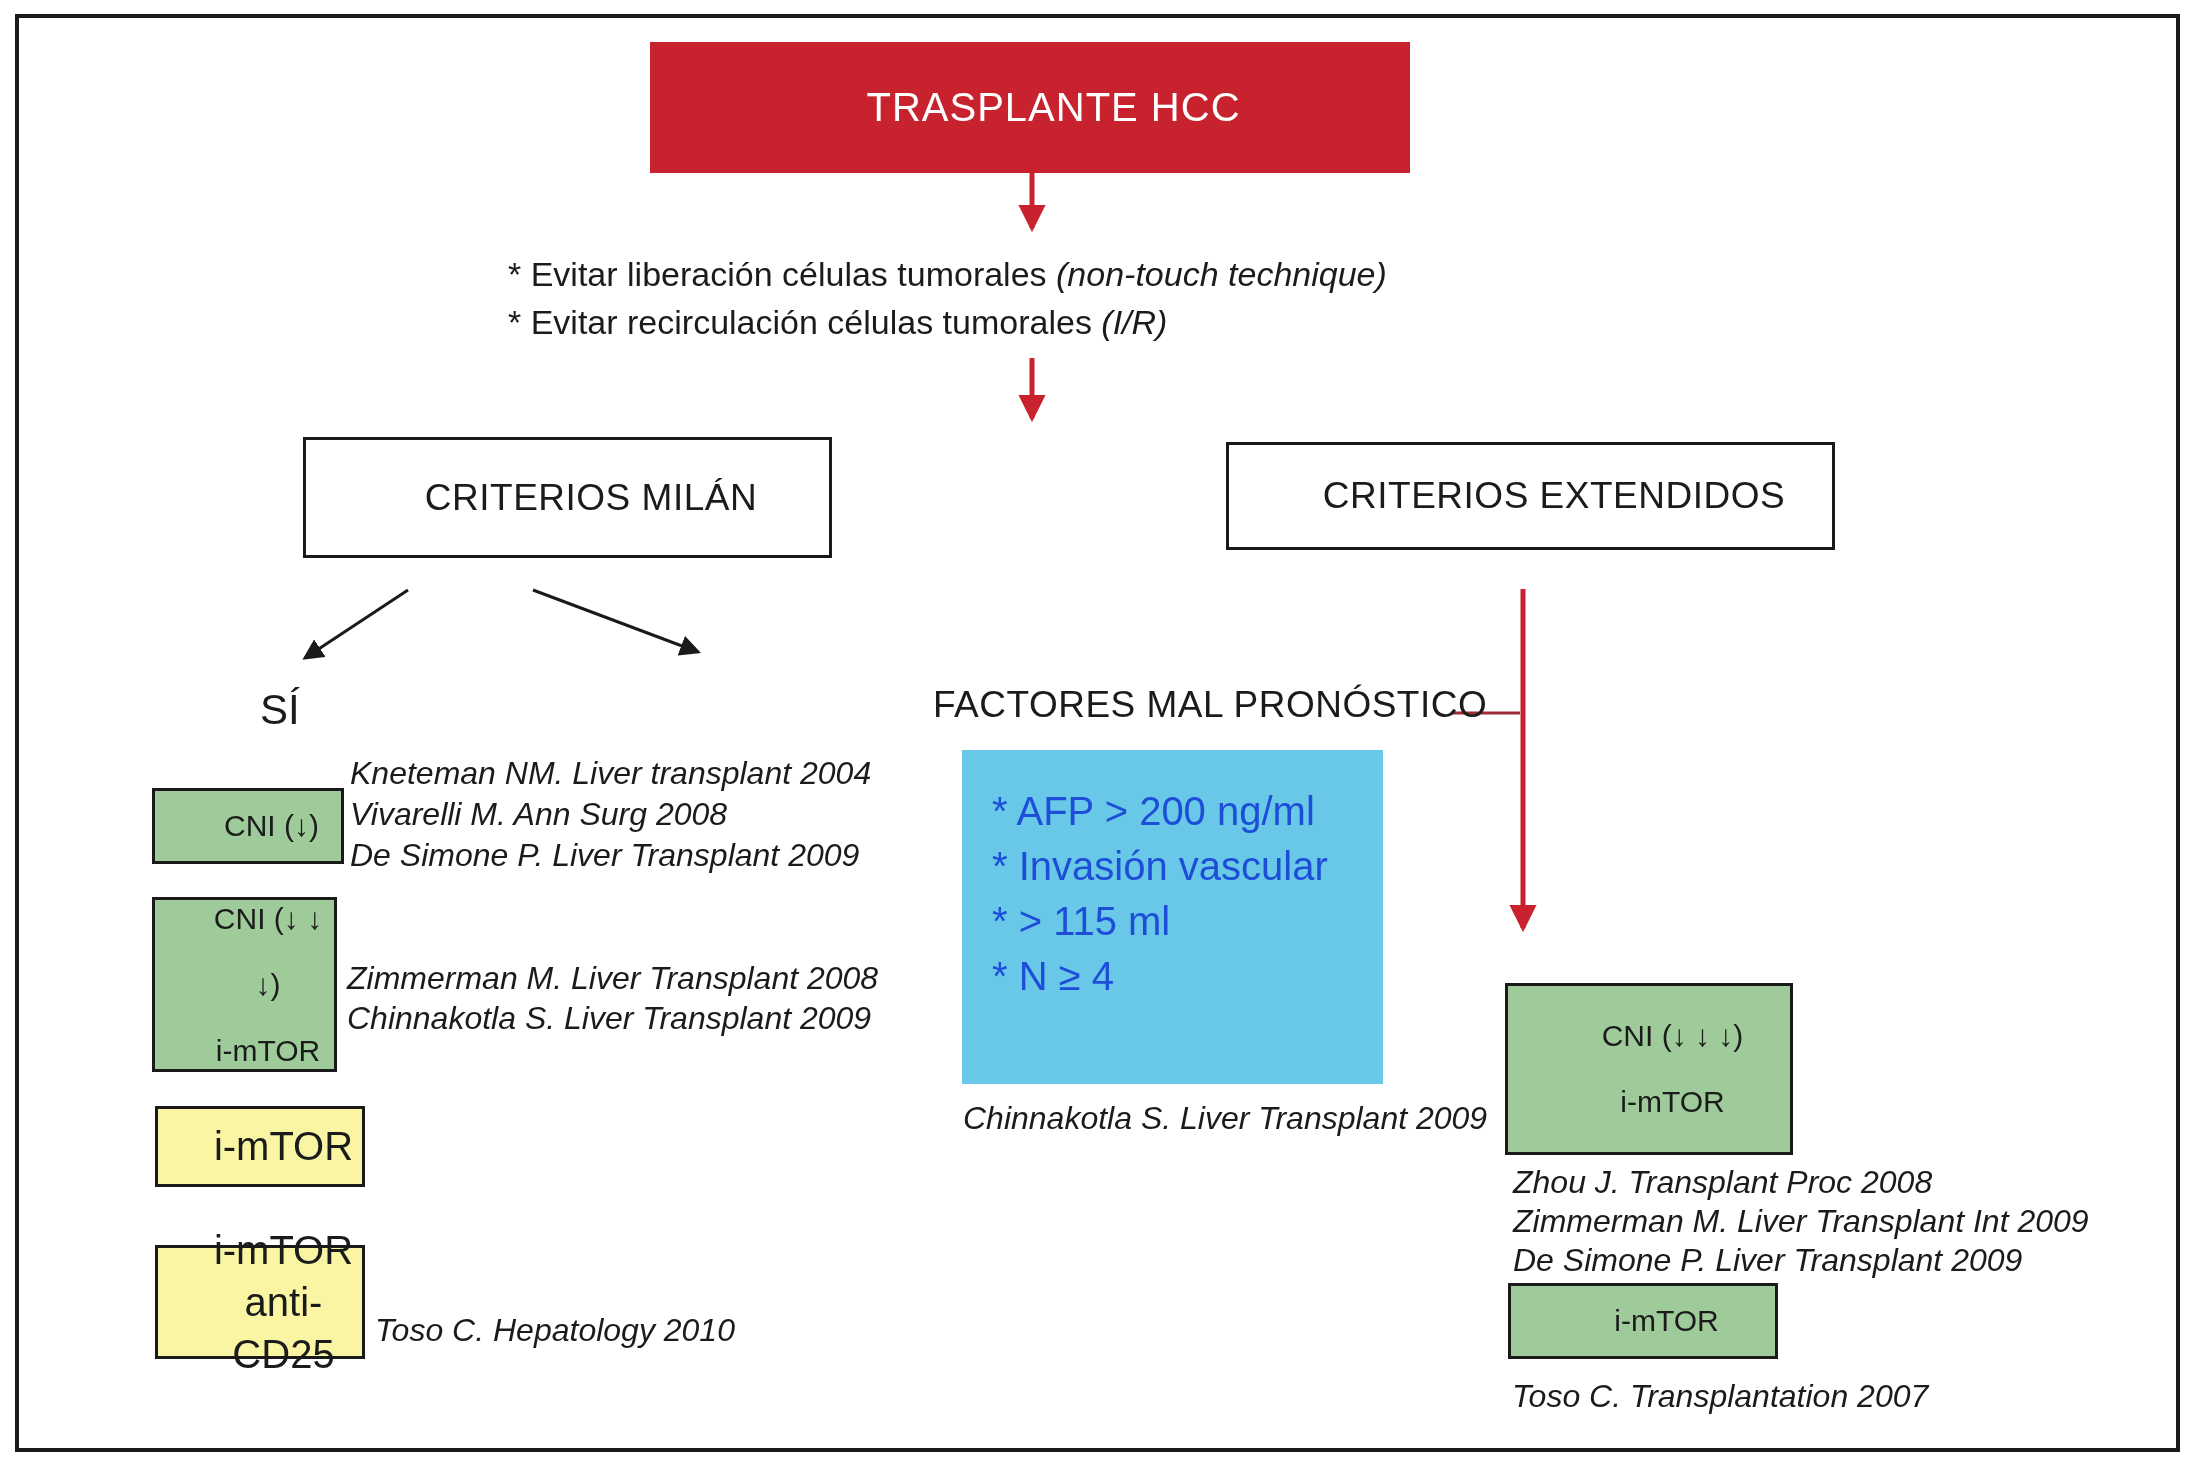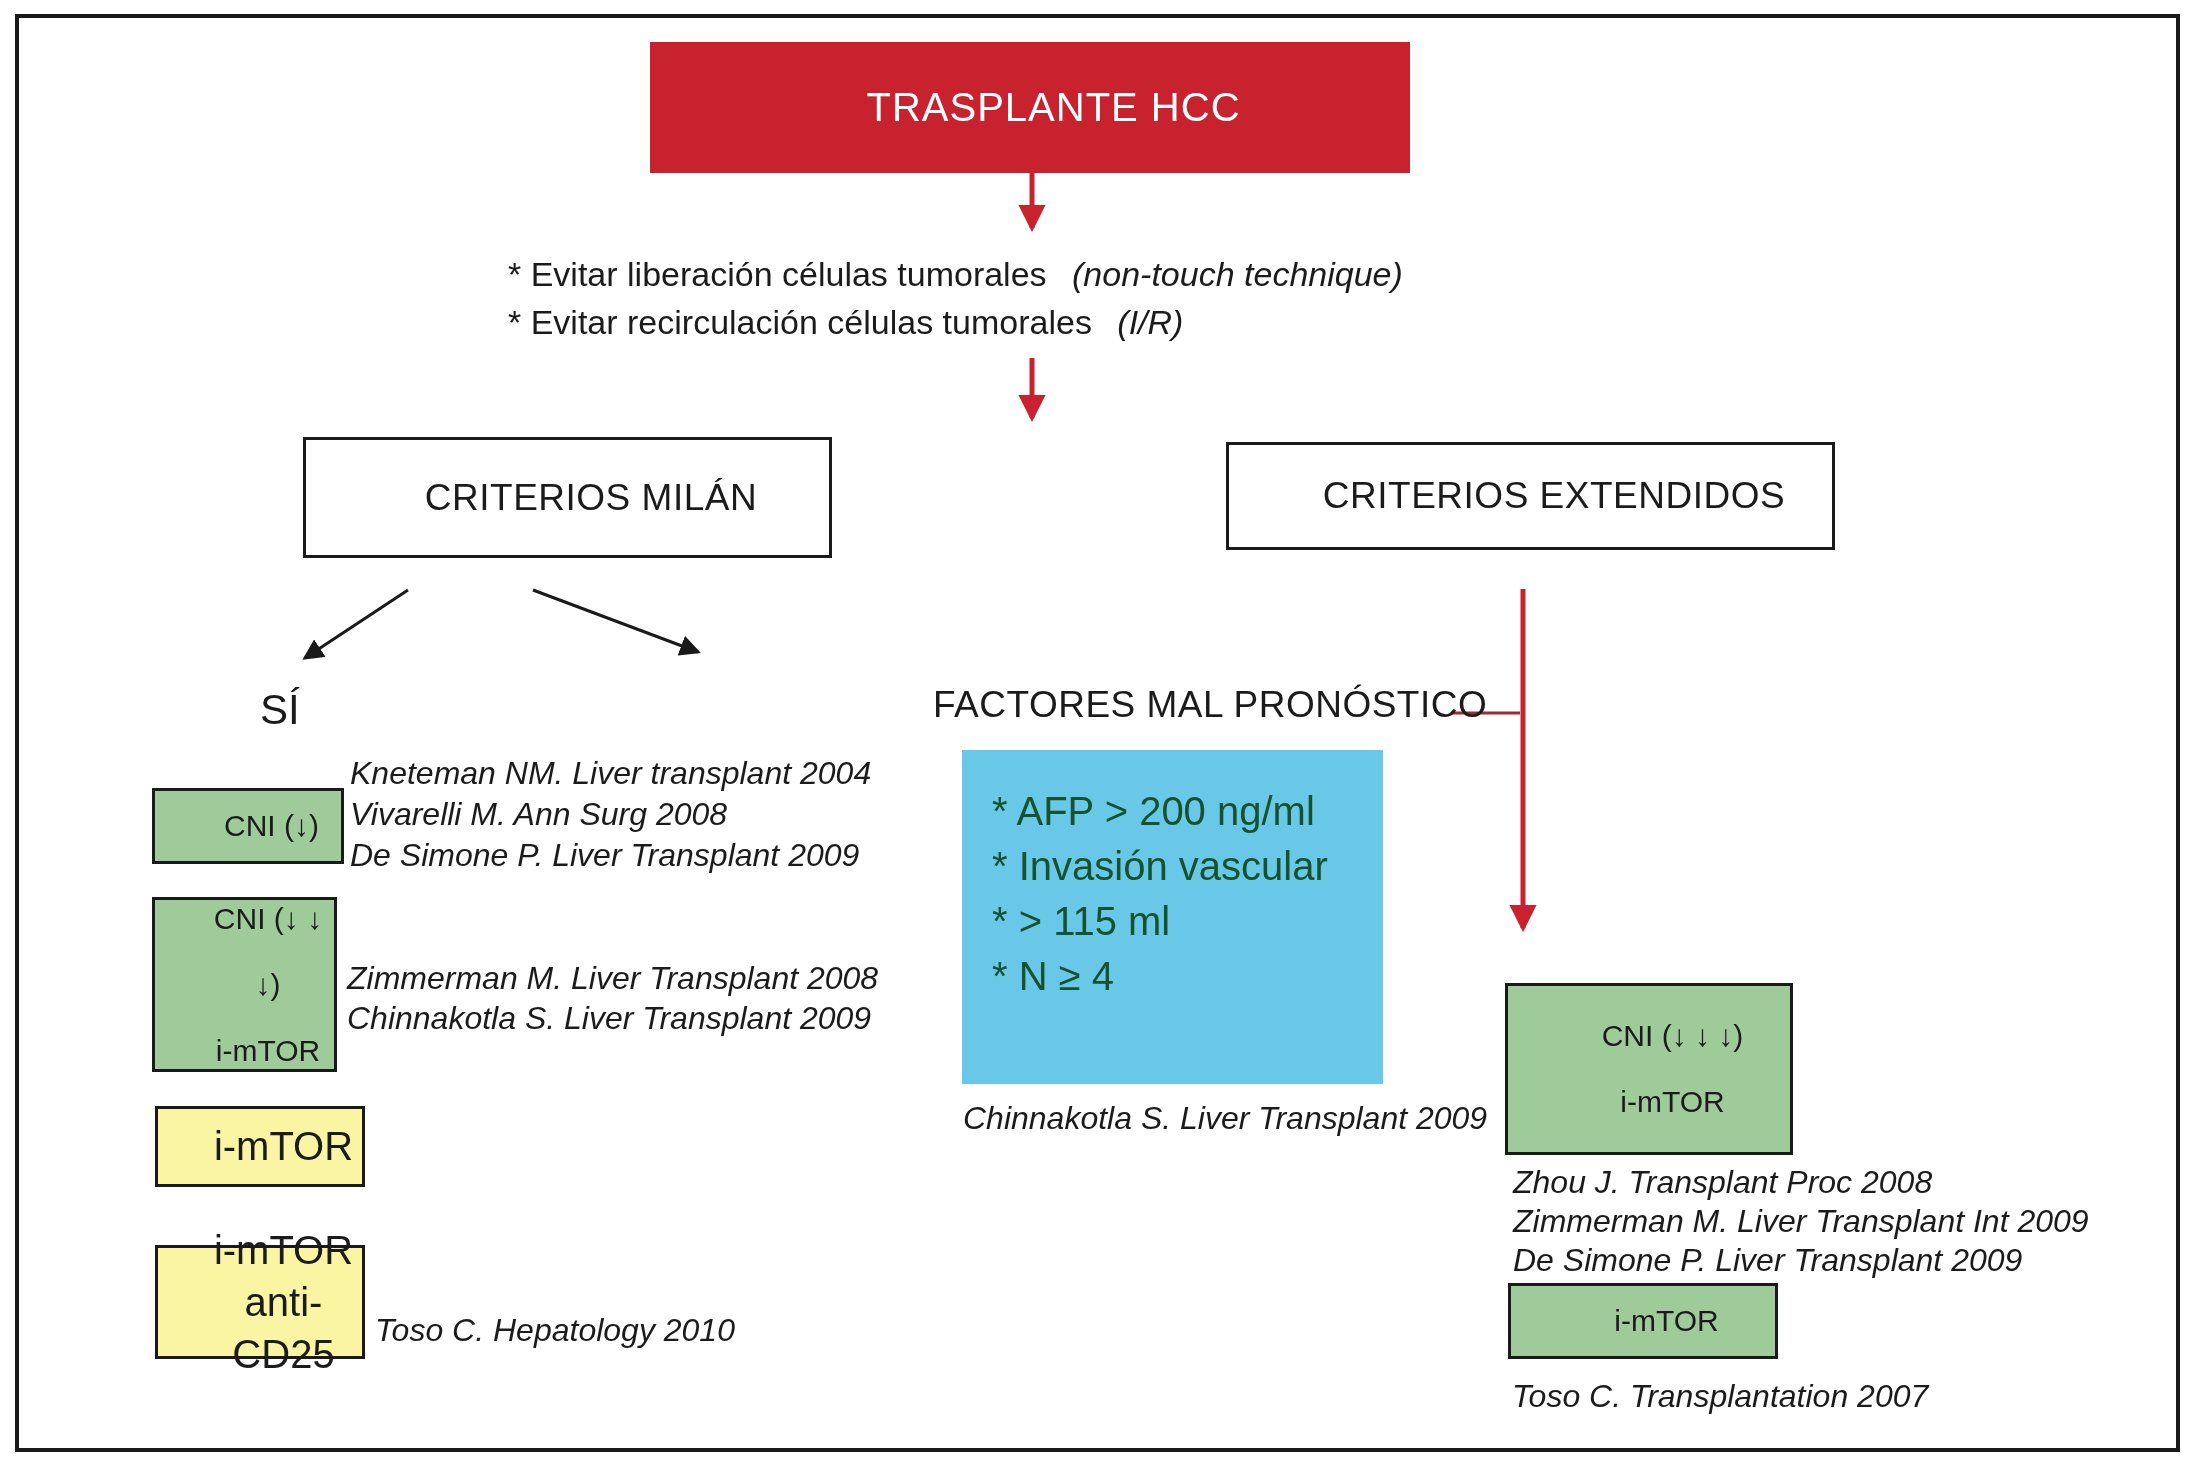--- a/index.html
+++ b/index.html
@@ -35,21 +35,21 @@
     border:3px solid #1a1a1a;
     font-size:37px;letter-spacing:0.5px;
   }
   .milan-box{left:303px;top:437px;width:529px;height:121px;}
   .ext-box{left:1226px;top:442px;width:609px;height:108px;}
   .notes{
     left:508px;top:250px;
     font-size:34px;line-height:48px;
     white-space:nowrap;
   }
-  .notes .it{font-style:italic;margin-left:16px;}
+  .notes .it{font-style:italic;}
   .si-label{left:260px;top:686px;font-size:42px;}
   .factores-label{left:933px;top:684px;font-size:37px;letter-spacing:0.5px;white-space:nowrap;}
   .green{
     background:#9ECB99;
     border:3px solid #1a1a1a;
     font-size:30px;
   }
   .yellow{
     background:#FAF5A3;
     border:3px solid #1a1a1a;
@@ -57,21 +57,21 @@
   }
   .g1{left:152px;top:788px;width:192px;height:76px;}
   .g2{left:152px;top:897px;width:185px;height:175px;line-height:66px;}
   .y1{left:155px;top:1106px;width:210px;height:81px;}
   .y2{left:155px;top:1245px;width:210px;height:114px;line-height:52px;}
   .rg1{left:1505px;top:983px;width:288px;height:172px;line-height:66px;}
   .rg2{left:1508px;top:1283px;width:270px;height:76px;}
   .blue-box{
     left:962px;top:750px;width:421px;height:334px;
     background:#69C8E8;
-    color:#14532d;
+    color:#1d4ed8;
     position:absolute;
     box-sizing:border-box;
     padding:34px 0 0 30px;
     font-size:40px;line-height:55px;
     white-space:nowrap;
   }
   .refs{
     position:absolute;
     font-style:italic;
     font-size:32px;line-height:41px;

